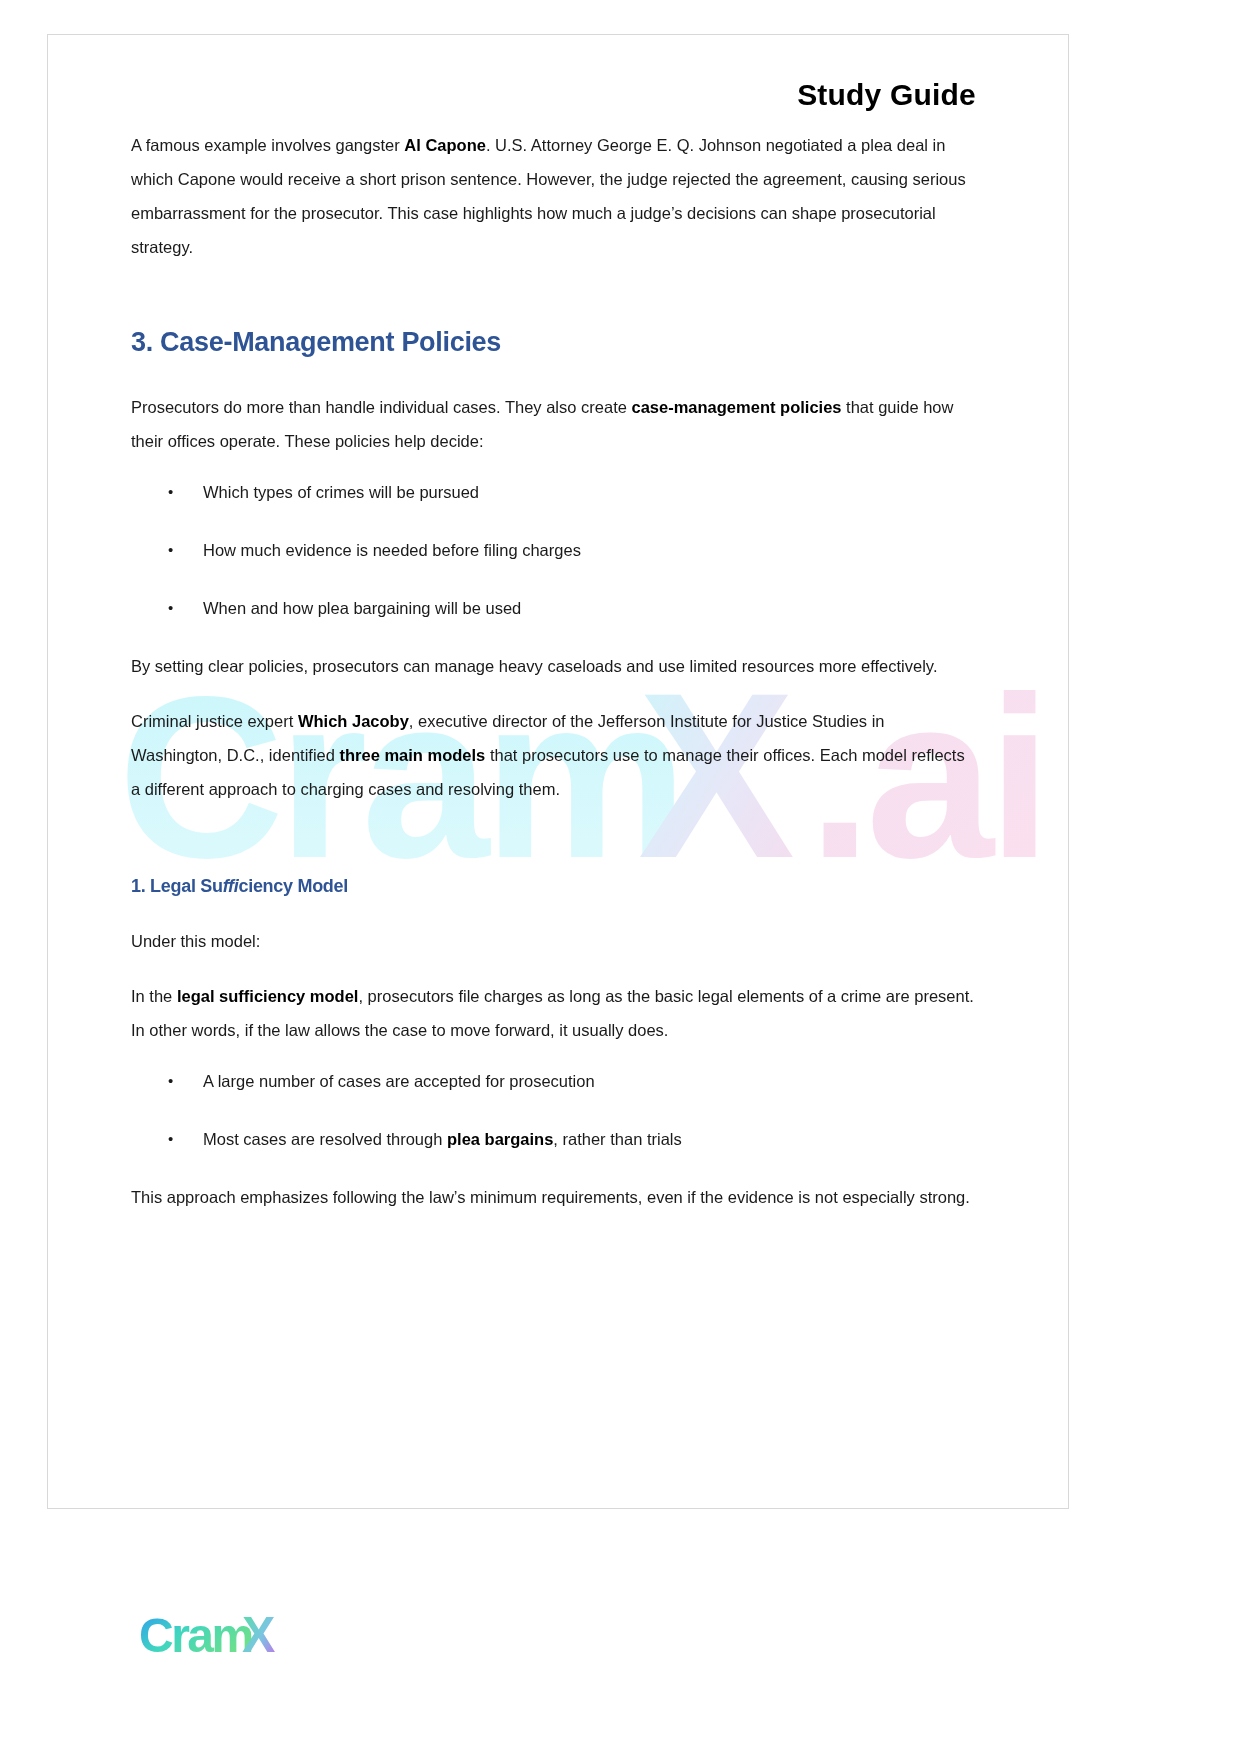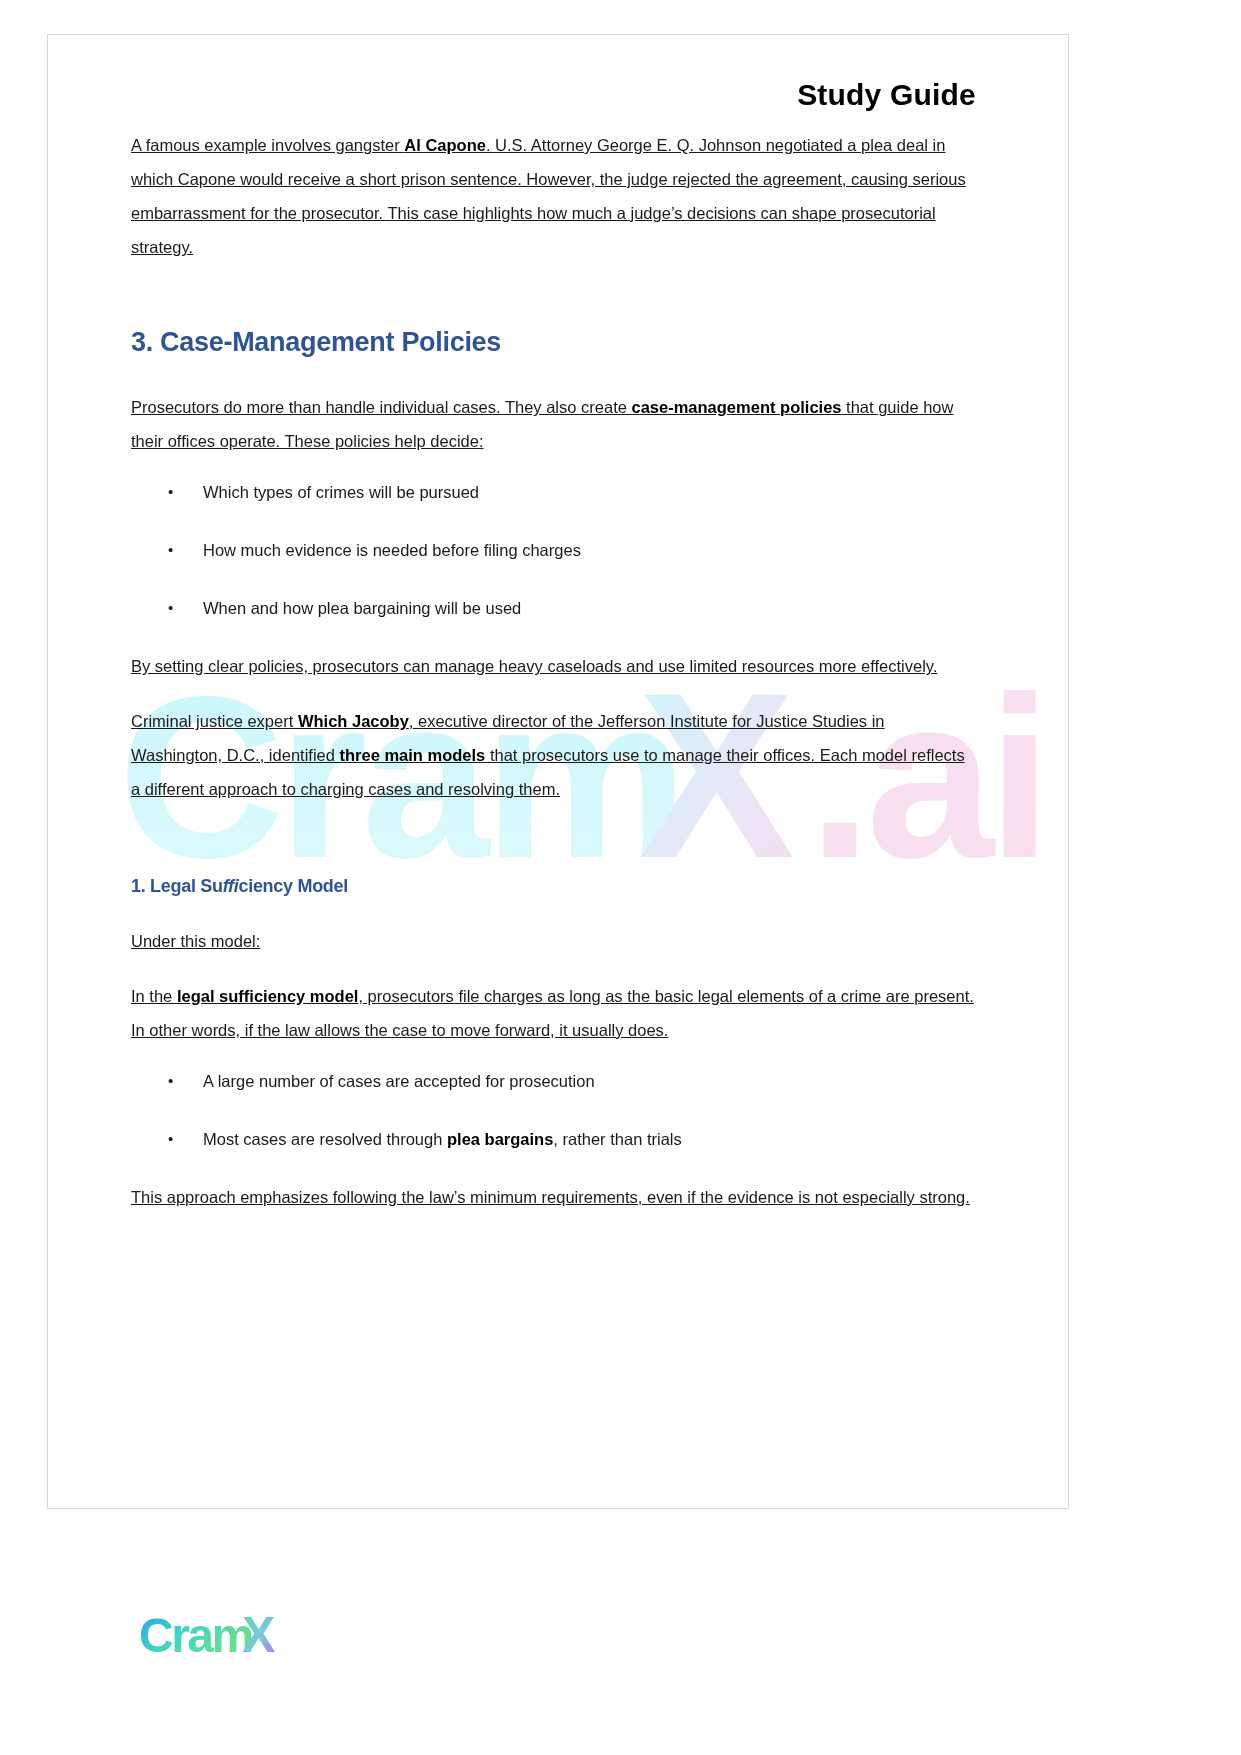--- a/index.html
+++ b/index.html
@@ -73,21 +73,20 @@
     top: 128px;
     width: 845px;
   }
 
   p.para {
     margin: 0 0 21px 0;
     font-size: 16.5px;
     line-height: 34px;
     color: #1a1a1a;
     text-align: left;
-    text-decoration: underline;
   }
   p.para:last-child { margin-bottom: 6px; }
 
   p.para b { font-weight: bold; color: #000; }
 
   h2.h-section {
     margin: 62px 0 32px 0;
     font-size: 27px;
     font-weight: bold;
     color: #2e5496;

